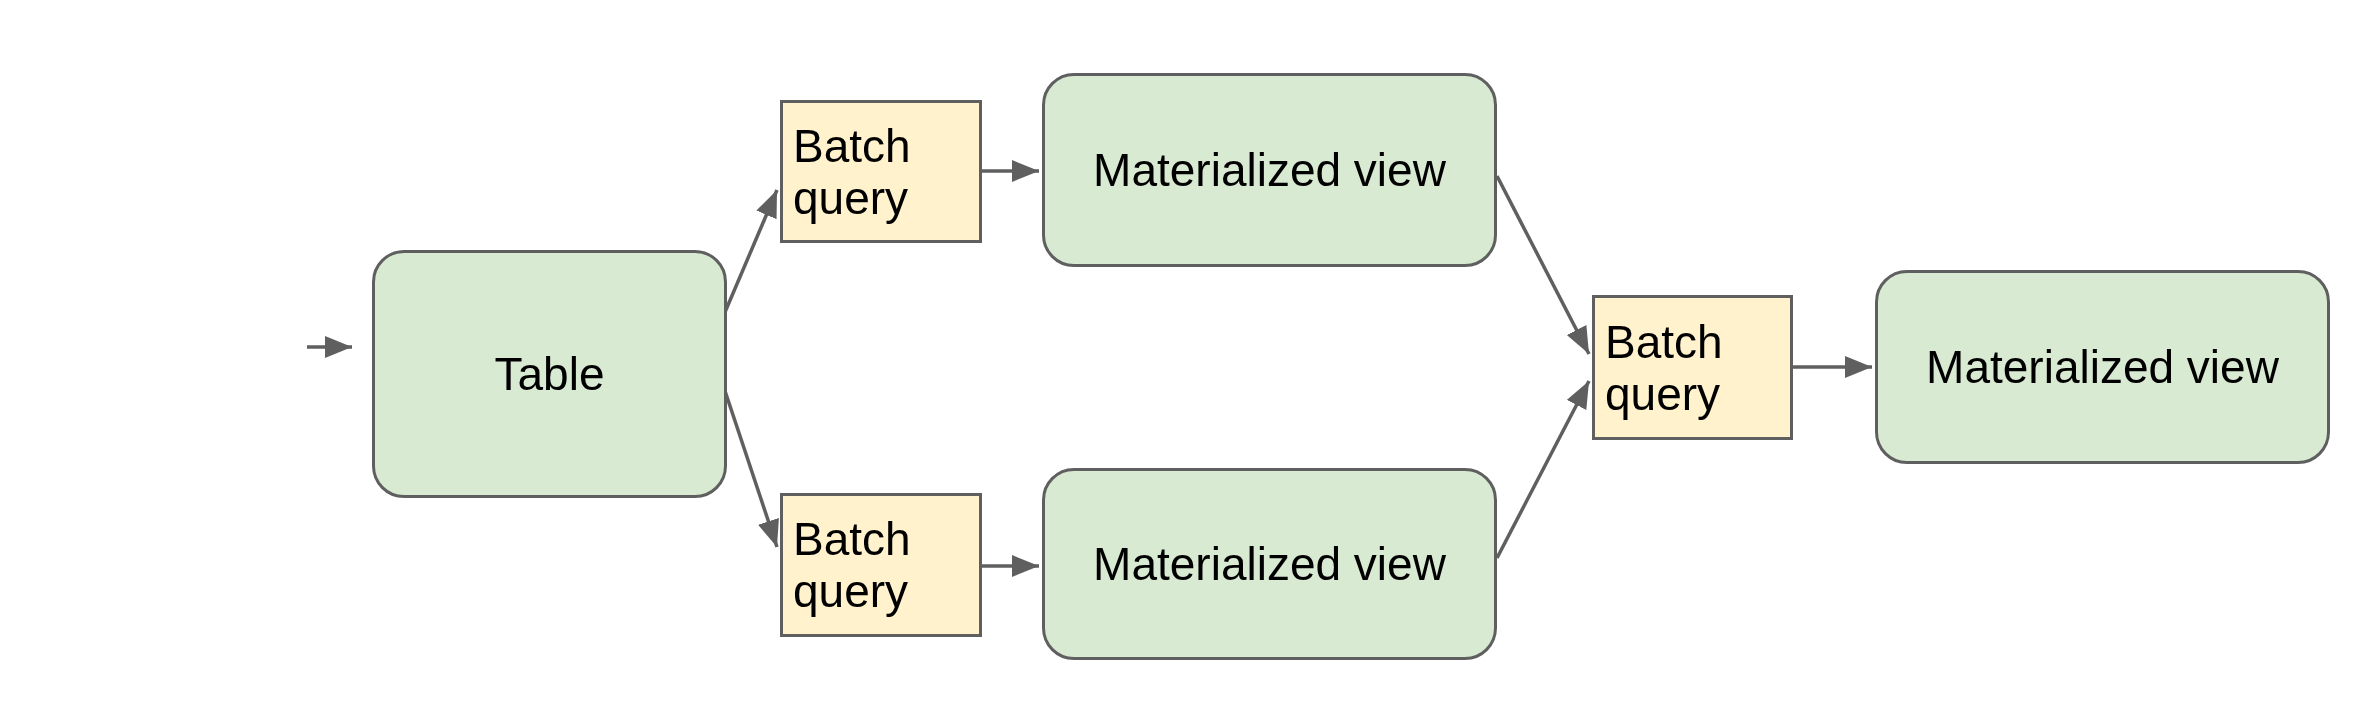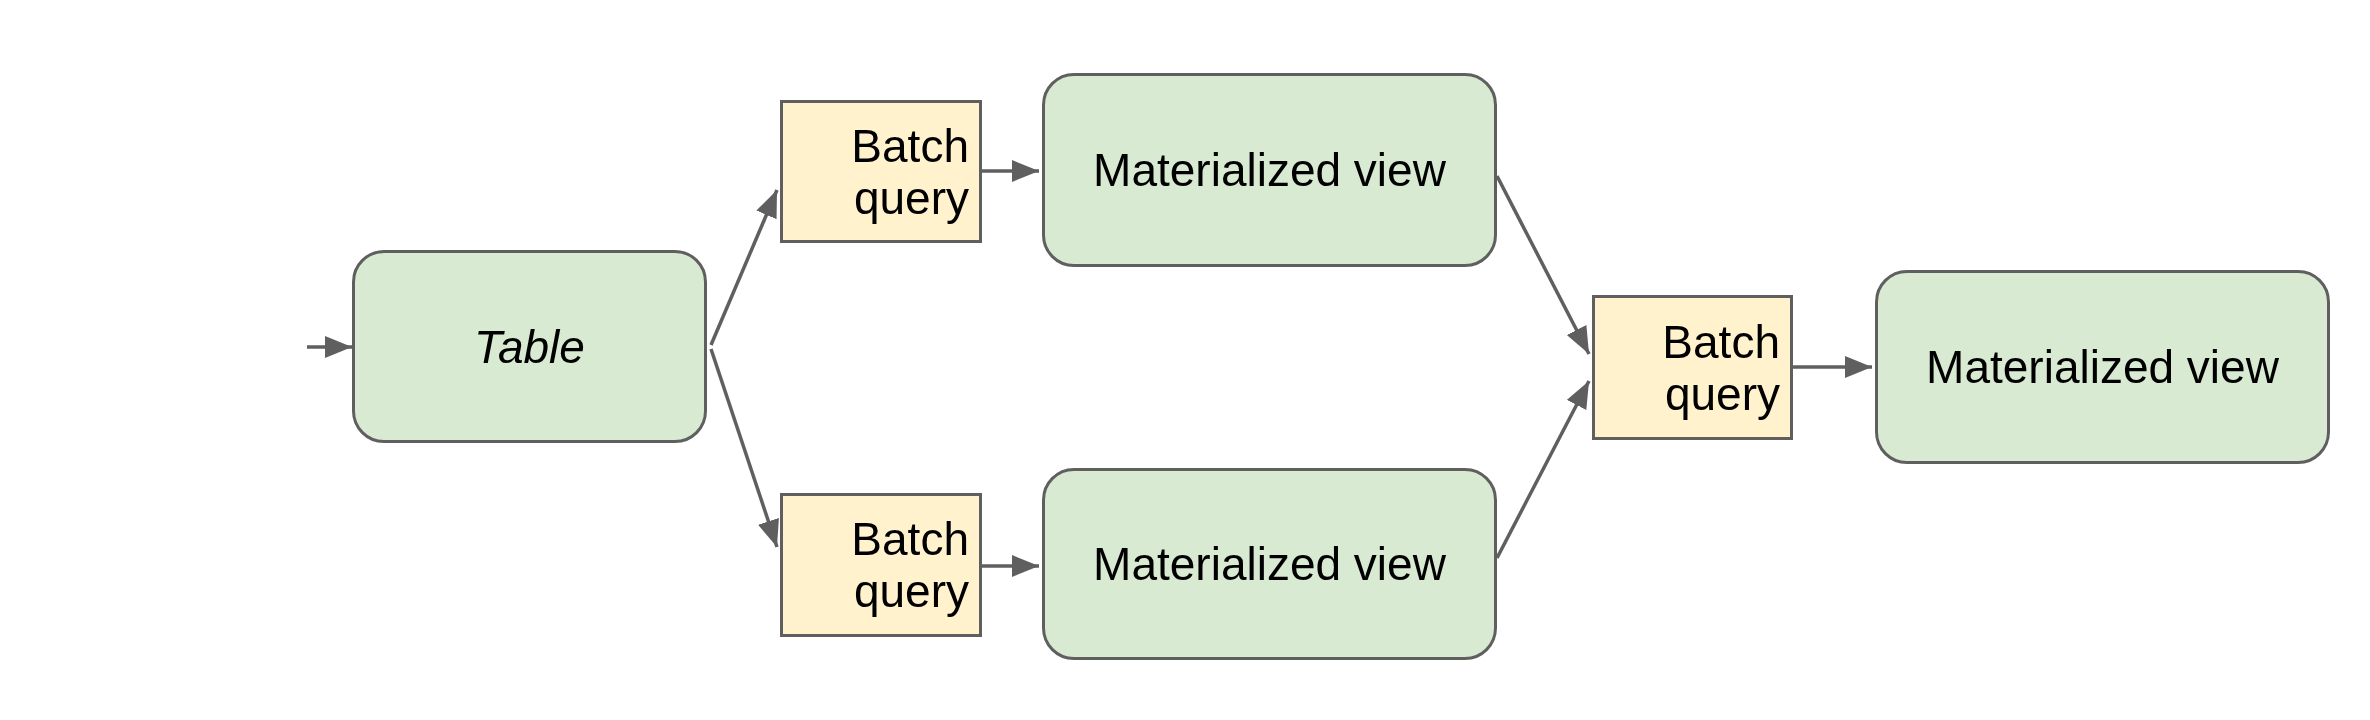--- a/index.html
+++ b/index.html
@@ -35,31 +35,31 @@
     stroke-width: 3.5;
     fill: none;
   }
   .node {
     position: absolute;
     box-sizing: border-box;
     border: 3px solid var(--border-color);
     display: flex;
     align-items: center;
     justify-content: center;
-    text-align: right;
+    text-align: left;
     color: var(--text-color);
     font-size: 46px;
     line-height: 52px;
     padding: 16px 10px;
   }
   .node.query { background: var(--query-fill); border-radius: 0; }
   .node.view  { background: var(--view-fill);  border-radius: 32px; }
 
   #node-streaming-query        { left: 30px;   top: 275px; width: 277px; height: 145px; }
-  #node-table                  { left: 352px;  top: 250px; width: 355px; height: 193px; font-style: italic; }
+  #node-table                  { left: 372px;  top: 250px; width: 355px; height: 248px; }
   #node-batch-query-top        { left: 780px;  top: 100px; width: 202px; height: 143px; }
   #node-materialized-view-top  { left: 1042px; top: 73px;  width: 455px; height: 194px; }
   #node-batch-query-bottom     { left: 780px;  top: 493px; width: 202px; height: 144px; }
   #node-materialized-view-bottom { left: 1042px; top: 468px; width: 455px; height: 192px; }
   #node-batch-query-right      { left: 1592px; top: 295px; width: 201px; height: 145px; }
   #node-materialized-view-final { left: 1875px; top: 270px; width: 455px; height: 194px; }
 </style>
 </head>
 <body>
 

